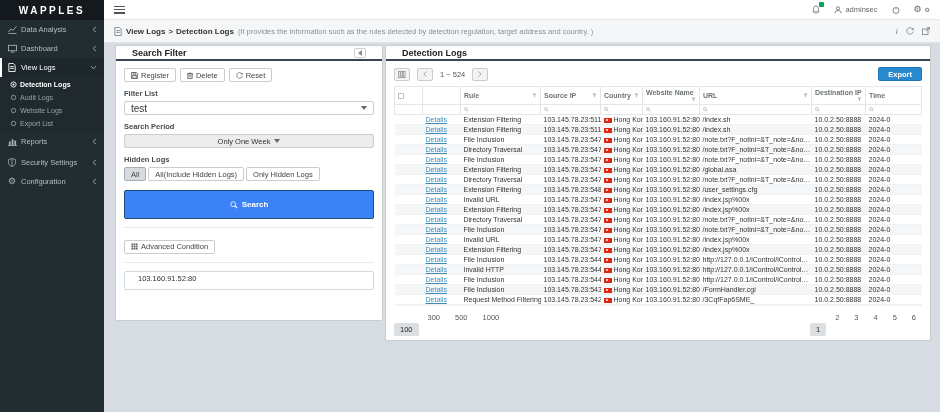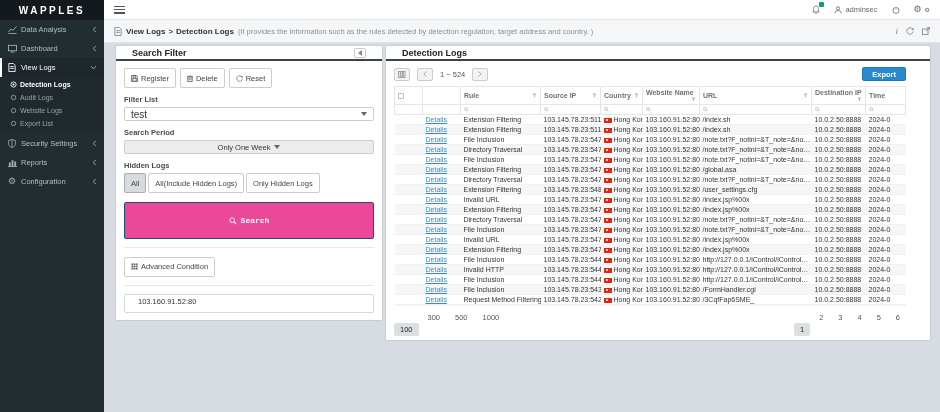--- a/index.html
+++ b/index.html
@@ -47,33 +47,33 @@
   .panel-right { left:281px; top:2px; width:546px; height:296px; }
   .panel-header { display:flex; align-items:center; justify-content:space-between; padding:0 16px;
                   height:15px; border-bottom:2px solid #3b434c; }
   .panel-title { font-size:9px; font-weight:bold; color:#222; }
   .collapse-btn { width:12px; height:10px; border:1px solid #ccc; border-radius:2px; background:#fff;
                   display:flex; align-items:center; justify-content:center; cursor:pointer; color:#777; }
   .panel-body { padding:7px 8px; }
 
   
   .btn { display:inline-flex; align-items:center; gap:3px; font-size:7.5px; color:#444; background:#fff;
-         border:1px solid #ccc; border-radius:2px; padding:0 6px; height:20px; cursor:pointer; white-space:nowrap; }
+         border:1px solid #ccc; border-radius:2px; padding:0 6px; height:14px; cursor:pointer; white-space:nowrap; }
   .btn svg { flex:0 0 auto; }
   .btn.gray-active { background:#d8dbdd; border-color:#a9adb1; }
 
   .field-label { font-size:7.5px; font-weight:bold; color:#454b50; margin:7px 0 3px 0; }
   .select-box { width:100%; height:14px; border:1px solid #ccc; border-radius:2px; background:#fff; display:flex;
                 align-items:center; justify-content:space-between; padding:0 6px; font-size:10px; color:#333; cursor:pointer; }
   .caret { width:0; height:0; border-left:3px solid transparent; border-right:3px solid transparent; border-top:4px solid #666; }
   .period-bar { width:100%; height:14px; background:#ececec; border:1px solid #ccc; border-radius:2px;
                 display:flex; align-items:center; justify-content:center; gap:4px; font-size:7.5px; color:#333; cursor:pointer; }
   .seg-group { display:flex; gap:2px; }
-  .search-btn { width:100%; height:37px; margin-top:9px; background:#ec4899; border:1px solid #1f4f77; border-radius:2px;
-                color:#fff; font-size:8px; font-weight:bold; display:flex; align-items:center; justify-content:center; gap:4px; cursor:pointer;font-family:Liberation Mono, monospace; }
+  .search-btn { width:100%; height:29px; margin-top:9px; background:#3b82f6; border:1px solid #1f4f77; border-radius:2px;
+                color:#fff; font-size:8px; font-weight:bold; display:flex; align-items:center; justify-content:center; gap:4px; cursor:pointer; }
   .hr { border-top:1px solid #e6e8ea; margin:8px 0; }
 
   .cond-card { border:1px solid #d4d9dd; border-radius:2px; }
   .cond-head { display:flex; align-items:center; padding:2px 6px; font-size:7.5px; color:#555; }
   .cond-tools { margin-left:auto; display:flex; gap:6px; align-items:center; color:#8a9094; }
   .cond-body { padding:2px 6px 6px 13px; font-size:7.5px; color:#333; }
 
   
   .dl-toolbar { display:flex; align-items:center; gap:4px; margin-bottom:5px; }
   .tool-btn { height:13px; min-width:16px; display:inline-flex; align-items:center; justify-content:center;
@@ -186,45 +186,45 @@
     <div class="sub-item">
       <span class="sicon">
         <svg width="7" height="7" viewBox="0 0 8 8">
             <circle cx="4" cy="4" r="2.5" fill="none" stroke="currentColor"></circle>
           </svg>
       </span>
       <span>Export List</span>
     </div>
   </div>
 
-  <div class="nav-item" style="margin-top:2px;">
-    <span class="nicon">
-      <svg width="8" height="9" viewBox="0 0 10 11">
-          <path d="M5 0.5 L9.5 2 V5 C9.5 8 7.5 9.8 5 10.5 C2.5 9.8 0.5 8 0.5 5 V2 Z" fill="none" stroke="currentColor"></path>
-          <path d="M5 0.5 L5 10.5" stroke="currentColor"></path>
-        </svg>
-    </span>
-    <span>Security Settings</span>
-    <span class="chev">
-      <svg width="5" height="7" viewBox="0 0 5 7">
-          <polyline points="4,1 1,3.5 4,6" fill="none" stroke="currentColor"></polyline>
-        </svg>
-    </span>
-  </div>
-
   <div class="nav-item">
     <span class="nicon">
       <svg width="9" height="9" viewBox="0 0 10 10">
           <rect x="1" y="5" width="2" height="4" fill="currentColor"></rect>
           <rect x="4" y="2.5" width="2" height="6.5" fill="currentColor"></rect>
           <rect x="7" y="4" width="2" height="5" fill="currentColor"></rect>
           <line x1="0" y1="9.5" x2="10" y2="9.5" stroke="currentColor"></line>
         </svg>
     </span>
     <span>Reports</span>
+    <span class="chev">
+      <svg width="5" height="7" viewBox="0 0 5 7">
+          <polyline points="4,1 1,3.5 4,6" fill="none" stroke="currentColor"></polyline>
+        </svg>
+    </span>
+  </div>
+
+  <div class="nav-item" style="margin-top:2px;">
+    <span class="nicon">
+      <svg width="8" height="9" viewBox="0 0 10 11">
+          <path d="M5 0.5 L9.5 2 V5 C9.5 8 7.5 9.8 5 10.5 C2.5 9.8 0.5 8 0.5 5 V2 Z" fill="none" stroke="currentColor"></path>
+          <path d="M5 0.5 L5 10.5" stroke="currentColor"></path>
+        </svg>
+    </span>
+    <span>Security Settings</span>
     <span class="chev">
       <svg width="5" height="7" viewBox="0 0 5 7">
           <polyline points="4,1 1,3.5 4,6" fill="none" stroke="currentColor"></polyline>
         </svg>
     </span>
   </div>
 
   <div class="nav-item">
     <span class="nicon gear-glyph" style="font-size:9px;color:#9fb0b8;">⚙</span>
     <span>Configuration</span>
@@ -381,21 +381,21 @@
       <div class="cond-card">
         <div class="cond-body">103.160.91.52:80</div>
       </div>
     </div>
   </div>
 
   <div class="panel panel-right">
     <div class="panel-header" style="justify-content:flex-start;">
       <span class="panel-title">Detection Logs</span>
     </div>
-    <div class="panel-body" style="padding:6px 24px 4px 8px;">
+    <div class="panel-body" style="padding:6px 8px 4px 8px;">
 
       <div class="dl-toolbar">
         <span class="tool-btn">
           <svg width="8" height="7" viewBox="0 0 9 8">
               <rect x="0.5" y="0.5" width="2" height="7" fill="none" stroke="#999"></rect>
               <rect x="3.25" y="0.5" width="2" height="7" fill="none" stroke="#999"></rect>
               <rect x="6" y="0.5" width="2" height="7" fill="none" stroke="#999"></rect>
             </svg>
         </span>
         <span class="tool-btn" style="margin-left:3px;">

